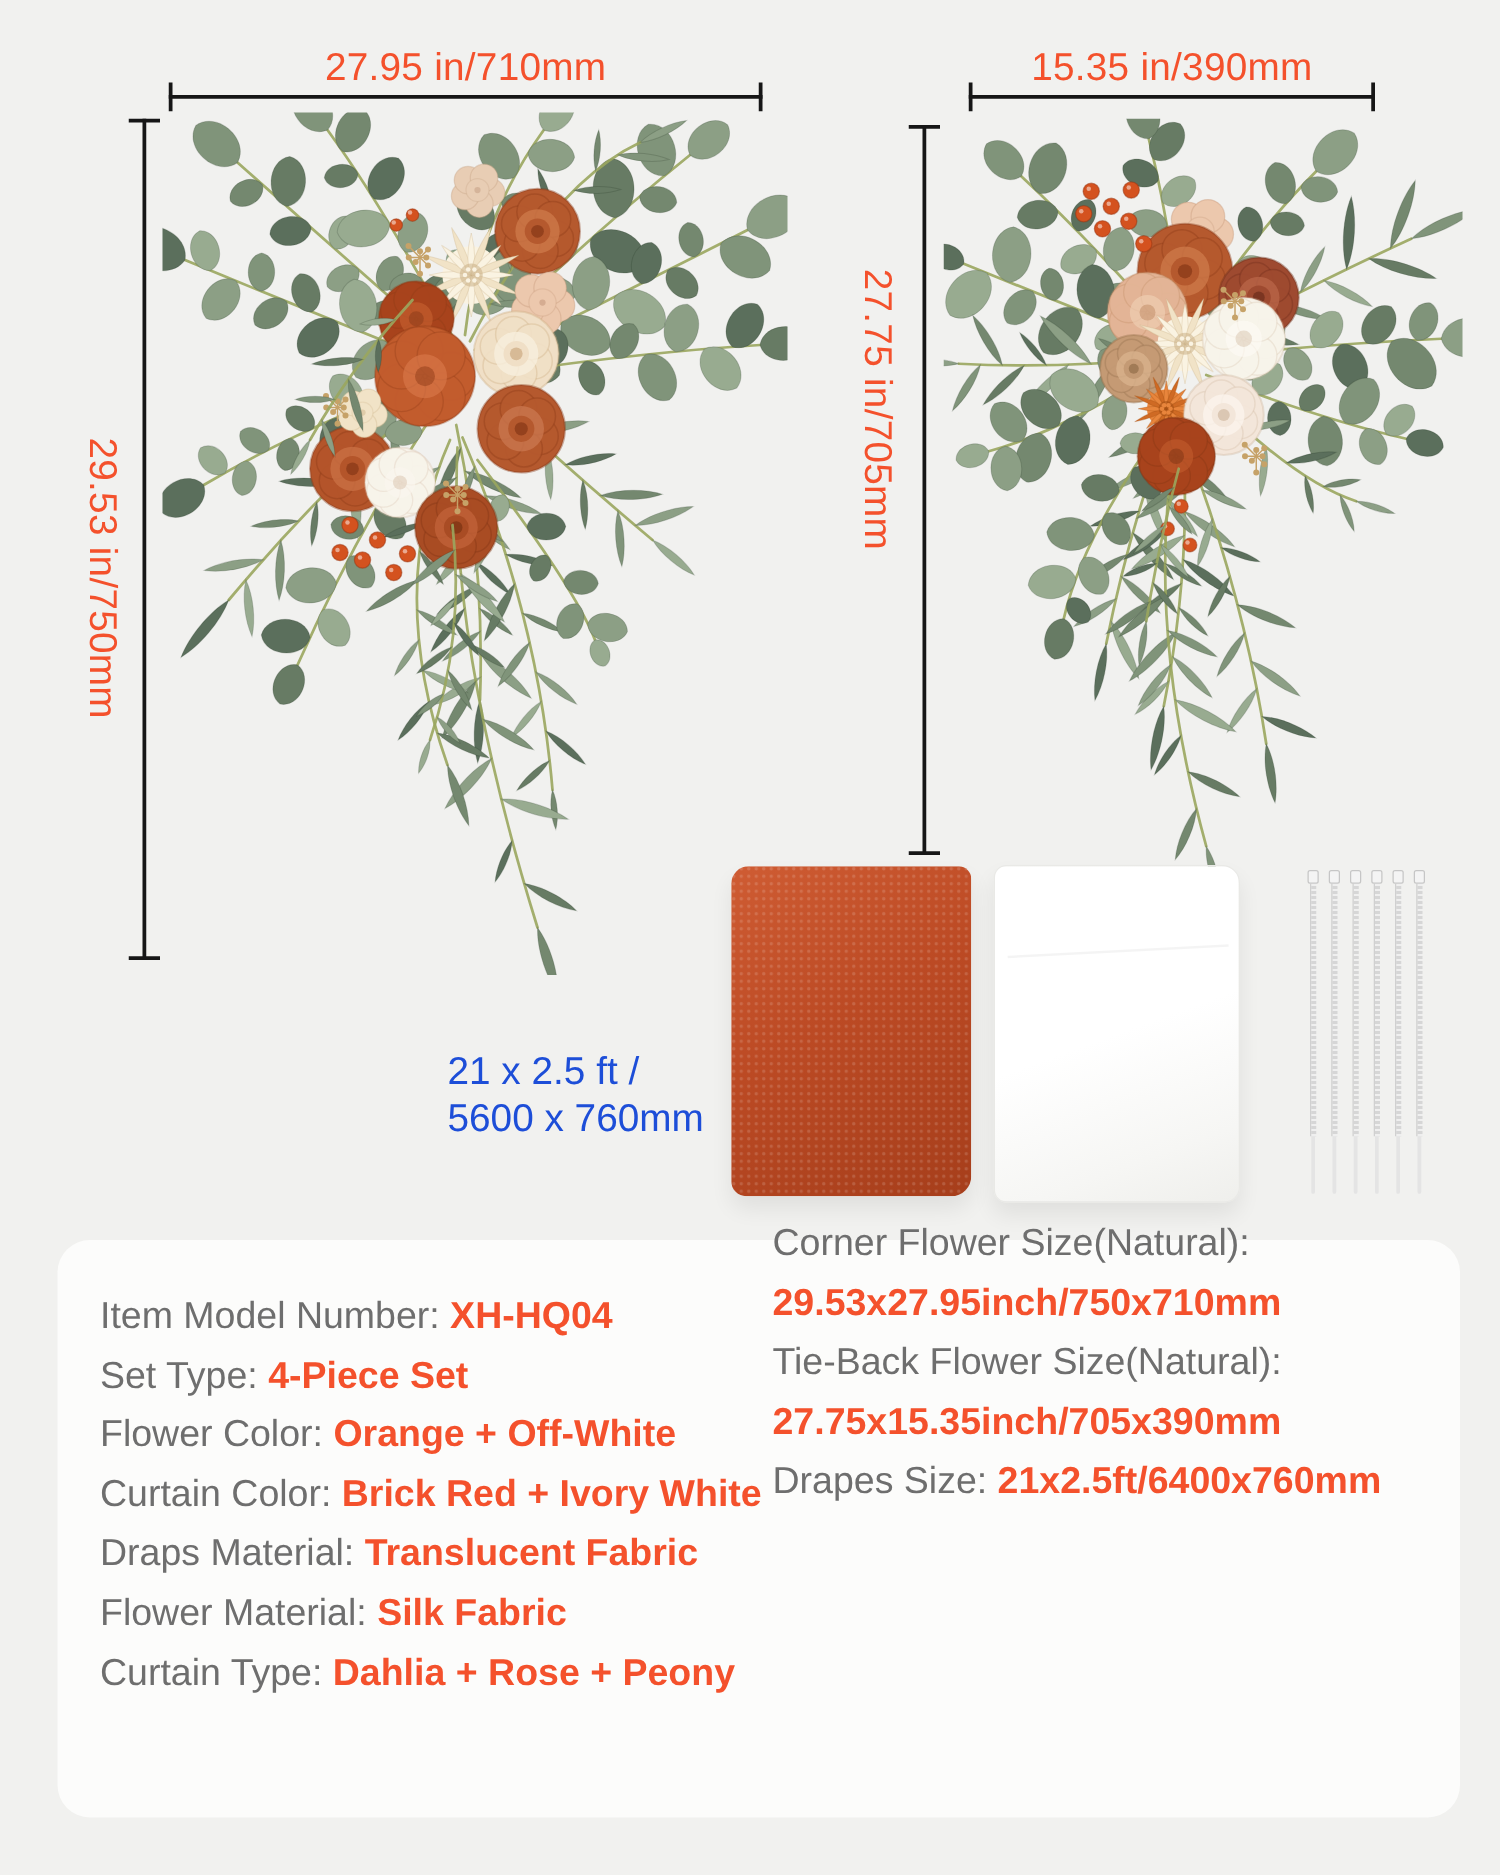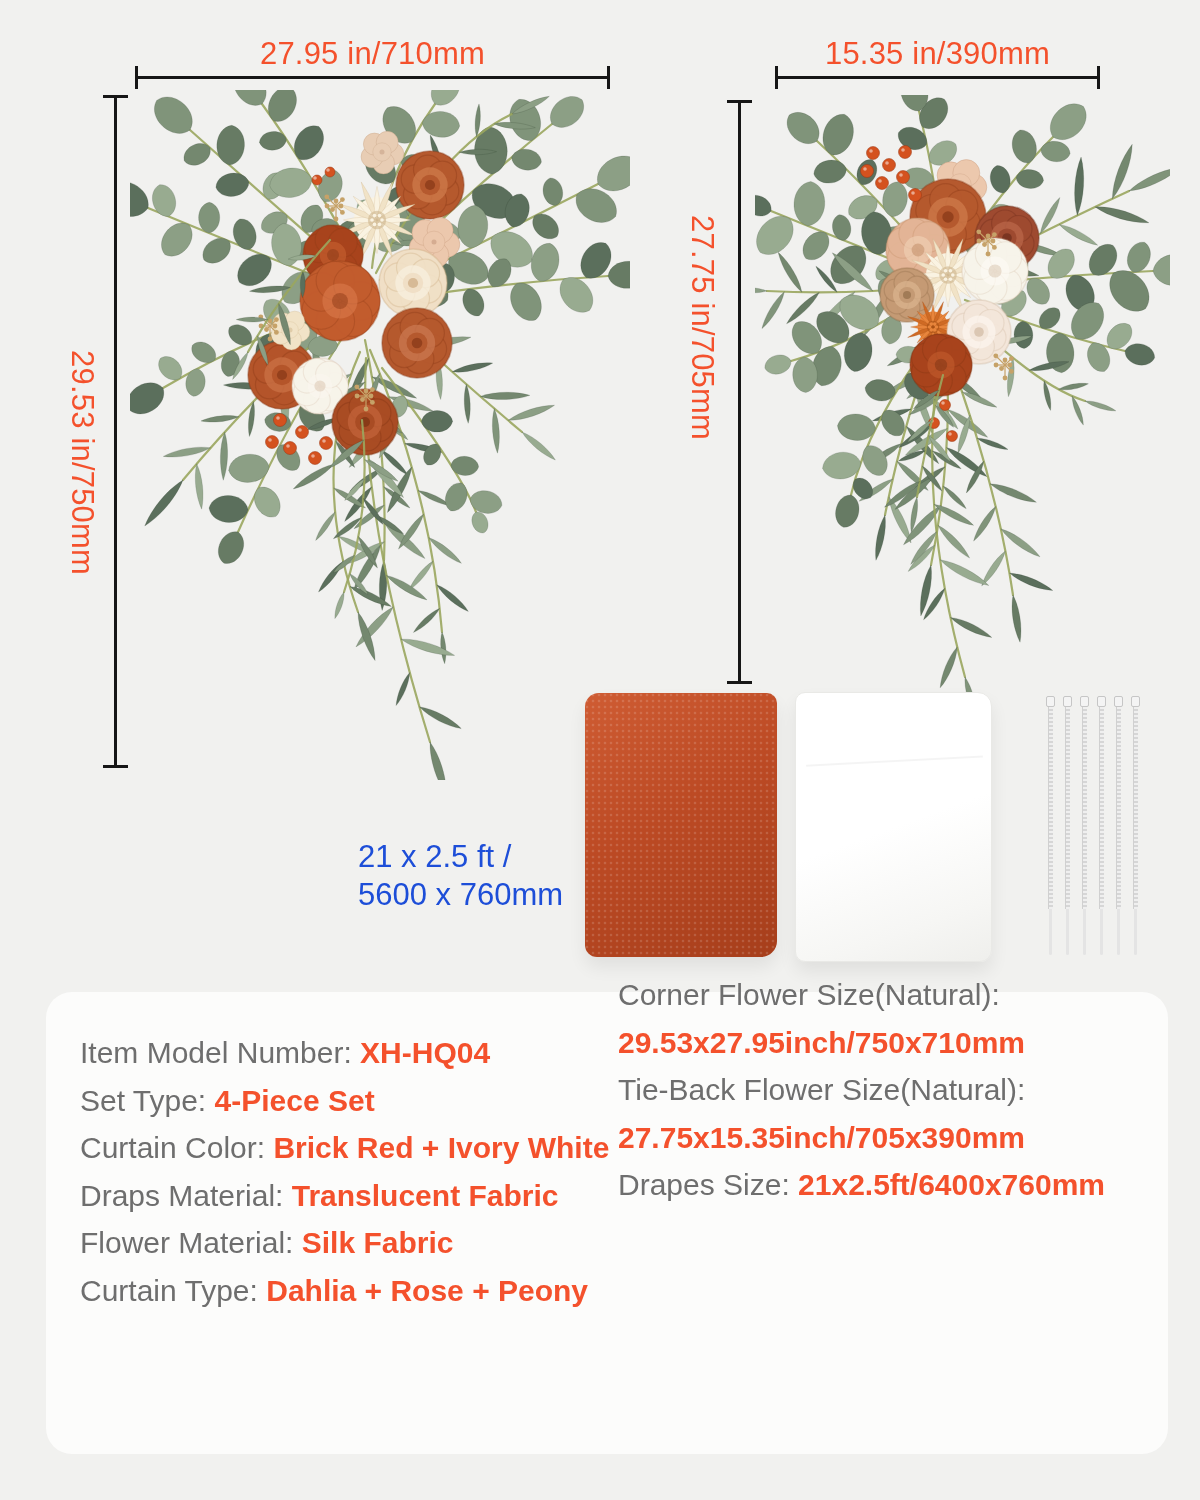--- a/index.html
+++ b/index.html
@@ -928,20 +928,21 @@
         <div class="tie-body"></div>
         <div class="tie-tail"></div>
       </div>
   </div>
 
   <div class="panel"></div>
 
   <div class="spec-col left">
     <div class="spec-row"><span class="lbl">Item Model Number: </span><span class="val">XH-HQ04</span></div>
     <div class="spec-row"><span class="lbl">Set Type: </span><span class="val">4-Piece Set</span></div>
+    <div class="spec-row"><span class="lbl">Flower Color: </span><span class="val">Orange + Off-White</span></div>
     <div class="spec-row"><span class="lbl">Curtain Color: </span><span class="val">Brick Red + Ivory White</span></div>
     <div class="spec-row"><span class="lbl">Draps Material: </span><span class="val">Translucent Fabric</span></div>
     <div class="spec-row"><span class="lbl">Flower Material: </span><span class="val">Silk Fabric</span></div>
     <div class="spec-row"><span class="lbl">Curtain Type: </span><span class="val">Dahlia + Rose + Peony</span></div>
   </div>
 
   <div class="spec-col right">
     <div class="spec-row"><span class="lbl">Corner Flower Size(Natural):</span><span class="val"></span></div>
     <div class="spec-row"><span class="lbl"></span><span class="val">29.53x27.95inch/750x710mm</span></div>
     <div class="spec-row"><span class="lbl">Tie-Back Flower Size(Natural):</span><span class="val"></span></div>

